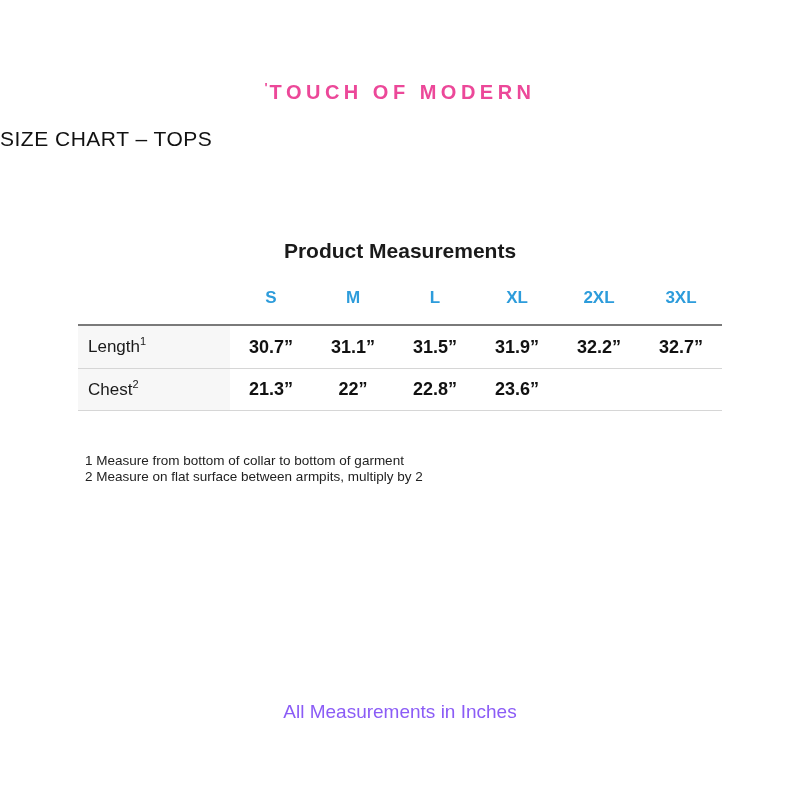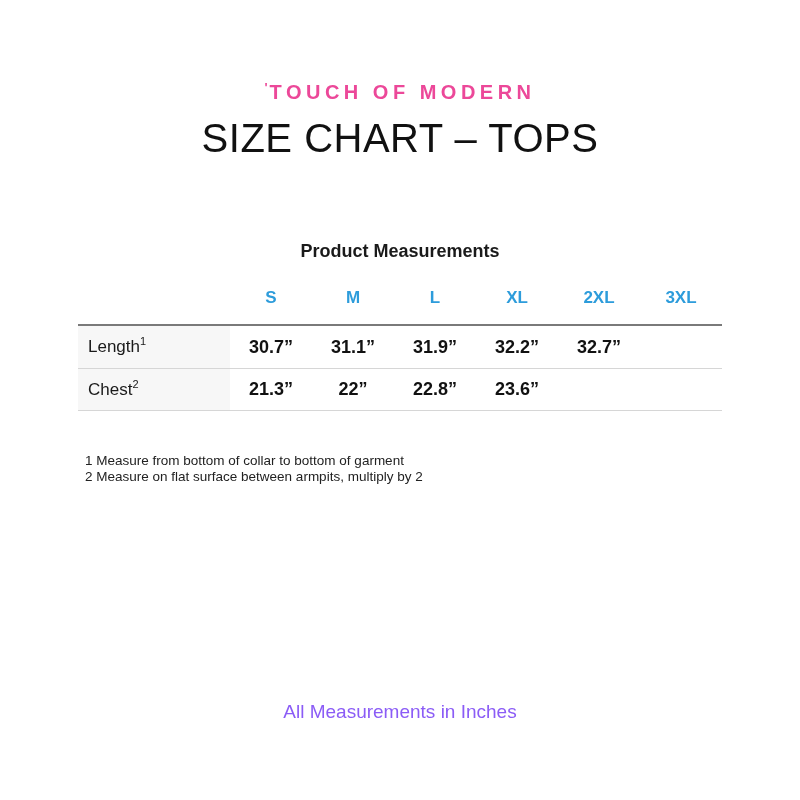--- a/index.html
+++ b/index.html
@@ -23,33 +23,32 @@
   }
   .logo-mark {
     font-size: 13px;
     vertical-align: 7px;
     letter-spacing: 1px;
     margin-right: 1px;
   }
 
   .title {
     margin-top: 20px;
-    text-align: center;
-    font-size: 40px;
+    font-size: 21px;
     line-height: 33px;
     font-weight: 400;
     letter-spacing: 0.5px;
     color: #111111;
     white-space: nowrap;
   }
 
   .pm-title {
     margin-top: 86px;
     text-align: center;
-    font-size: 18px;
+    font-size: 21px;
     line-height: 20px;
     font-weight: bold;
     color: #1a1a1a;
   }
 
   .size-table {
     width: 644px;
     margin: 27px 0 0 78px;
   }
   .size-header-row {
@@ -137,20 +136,21 @@
     <div class="size-header-cell">3XL</div>
   </div>
 
   <div class="table-body">
     <div class="measure-row">
       <div class="row-label-cell">
         <span><span>Length</span><sup>1</sup></span>
       </div>
       <div class="value-cell">30.7”</div>
       <div class="value-cell">31.1”</div>
+      <div class="value-cell">31.5”</div>
       <div class="value-cell">31.9”</div>
       <div class="value-cell">32.2”</div>
       <div class="value-cell">32.7”</div>
     </div>
 
     <div class="measure-row">
       <div class="row-label-cell">
         <span><span>Chest</span><sup>2</sup></span>
       </div>
       <div class="value-cell">21.3”</div>

